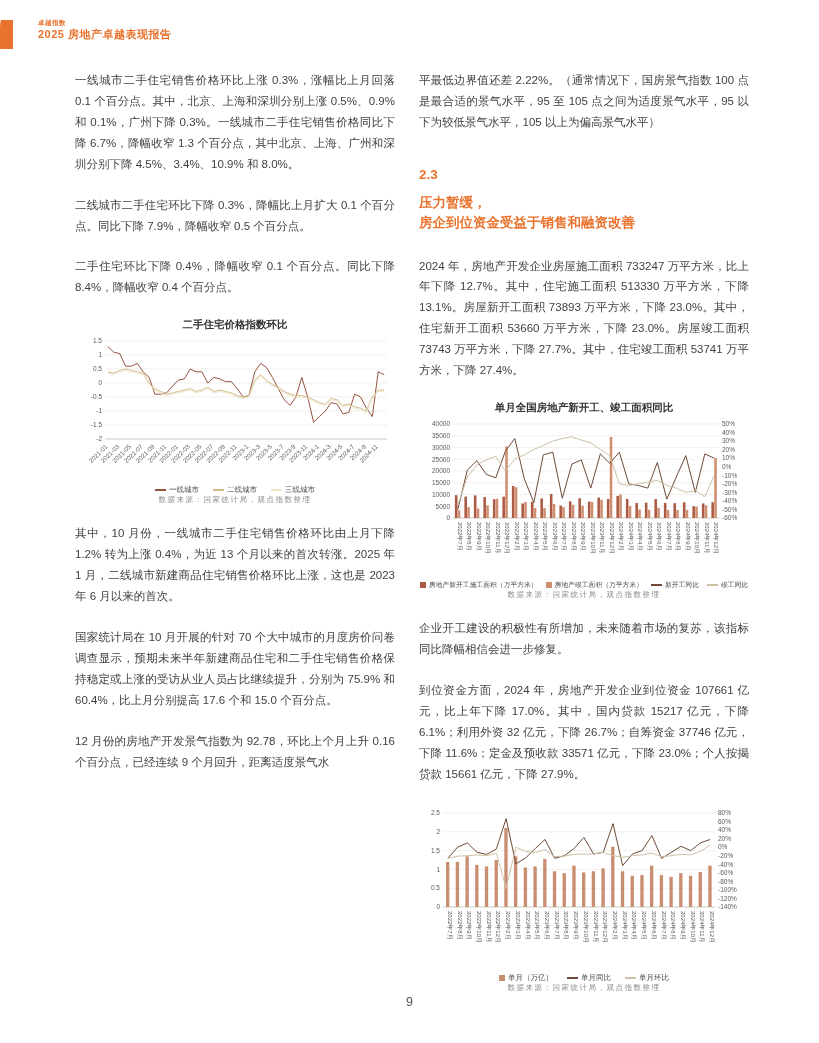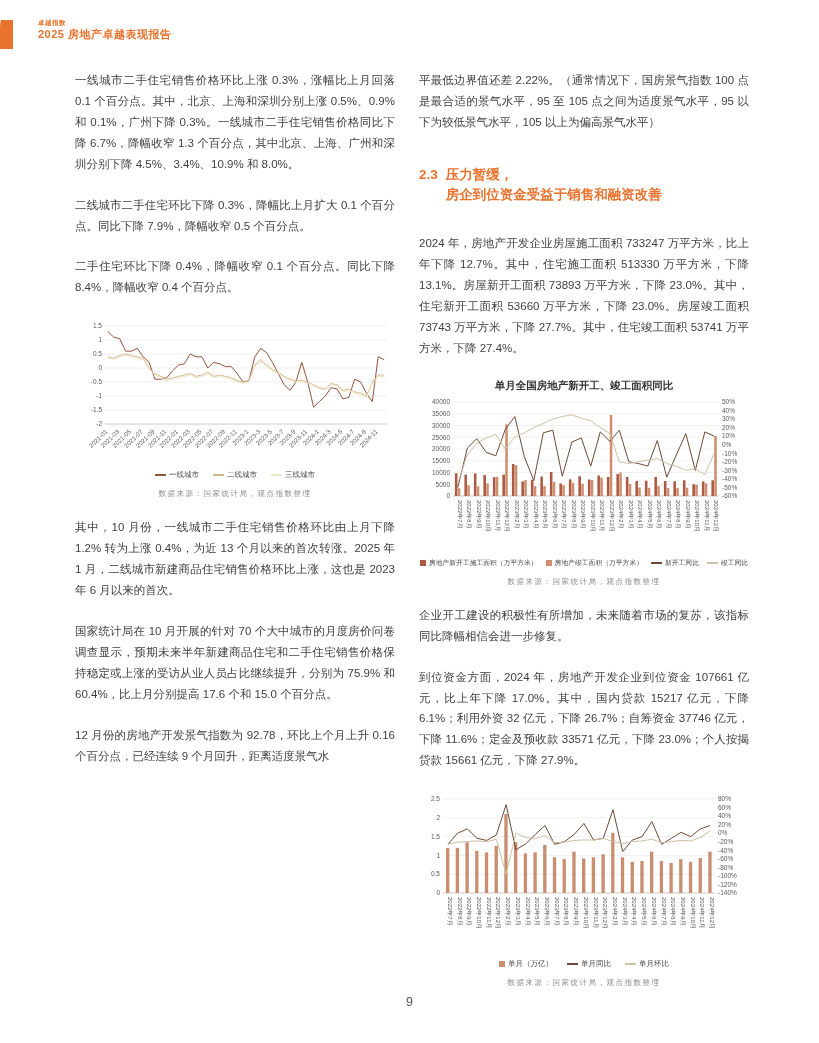--- a/index.html
+++ b/index.html
@@ -9,33 +9,33 @@
   .hdr-bar{position:absolute;left:0;top:20px;width:13px;height:29px;}
   .hdr-text{position:absolute;left:38px;top:19px;line-height:1.25;}
   .hdr-tagline{font-size:6.5px;font-weight:bold;letter-spacing:.5px;}
   .hdr-title{font-size:11px;font-weight:bold;letter-spacing:.5px;margin-top:1px;}
   
   .columns{position:absolute;left:75px;top:70px;display:flex;gap:24px;}
   .col-left{width:320px;}
   .col-right{width:330px;}
   .col p{font-size:11.5px;line-height:1.82;text-align:justify;margin:0 0 20px;}
   
-  .section-heading{display:flex;gap:8px;margin:32px 0 28px;font-size:13.5px;font-weight:bold;line-height:1.5;}
+  .section-heading{display:flex;gap:8px;margin:32px 0 22px;font-size:13.5px;font-weight:bold;line-height:1.5;flex-direction:column;}
   .sec-text span{display:block;}
   
   .chart{margin:2px 0 18px;text-align:center;}
   .chart-title{font-size:10.5px;font-weight:bold;color:#333;margin-bottom:1px;}
   .chart svg{display:block;margin:0 auto;}
   svg text{font-family:"Liberation Sans","DejaVu Sans",sans-serif;}
   .legend{display:flex;justify-content:center;align-items:center;gap:14px;font-size:7.5px;color:#4a4a4a;white-space:nowrap;}
   .legend.small{font-size:6.8px;gap:8px;}
   .legend-item{display:inline-flex;align-items:center;gap:3px;}
   .swatch-line{width:11px;height:2px;display:inline-block;}
   .swatch-bar{width:6px;height:6px;display:inline-block;}
-  .chart-source{font-size:7.5px;color:#8c8c8c;margin-top:9px;letter-spacing:1.5px;}
+  .chart-source{font-size:7.5px;color:#8c8c8c;margin-top:0;letter-spacing:1.5px;}
   
   .page-number{position:absolute;left:0;bottom:34px;width:100%;text-align:center;font-size:12.5px;color:#555;}
 </style>
 </head>
 <body>
 
 <div class="page">
 
   <header>
     <div class="hdr-bar" style="background: rgb(233, 115, 46);"></div>
@@ -46,20 +46,21 @@
   </header>
 
   <main class="columns">
 
     <section class="col col-left">
       <p>一线城市二手住宅销售价格环比上涨 0.3%，涨幅比上月回落 0.1 个百分点。其中，北京、上海和深圳分别上涨 0.5%、0.9% 和 0.1%，广州下降 0.3%。一线城市二手住宅销售价格同比下降 6.7%，降幅收窄 1.3 个百分点，其中北京、上海、广州和深圳分别下降 4.5%、3.4%、10.9% 和 8.0%。</p>
       <p>二线城市二手住宅环比下降 0.3%，降幅比上月扩大 0.1 个百分点。同比下降 7.9%，降幅收窄 0.5 个百分点。</p>
       <p>二手住宅环比下降 0.4%，降幅收窄 0.1 个百分点。同比下降 8.4%，降幅收窄 0.4 个百分点。</p>
 
       <figure class="chart">
+        <figcaption class="chart-title">二手住宅价格指数环比</figcaption>
         <svg width="320" height="152" viewBox="0 0 320 152">
             <g>
               <line x1="30" x2="312" y1="106.0" y2="106.0" stroke="#e8e5e0" stroke-width="0.6"></line>
               <line x1="30" x2="312" y1="92.0" y2="92.0" stroke="#e8e5e0" stroke-width="0.6"></line>
               <line x1="30" x2="312" y1="78.0" y2="78.0" stroke="#e8e5e0" stroke-width="0.6"></line>
               <line x1="30" x2="312" y1="64.0" y2="64.0" stroke="#e8e5e0" stroke-width="0.6"></line>
               <line x1="30" x2="312" y1="50.0" y2="50.0" stroke="#e8e5e0" stroke-width="0.6"></line>
               <line x1="30" x2="312" y1="36.0" y2="36.0" stroke="#e8e5e0" stroke-width="0.6"></line>
               <line x1="30" x2="312" y1="22.0" y2="22.0" stroke="#e8e5e0" stroke-width="0.6"></line>
               <line x1="30" x2="312" y1="8.0" y2="8.0" stroke="#e8e5e0" stroke-width="0.6"></line>

